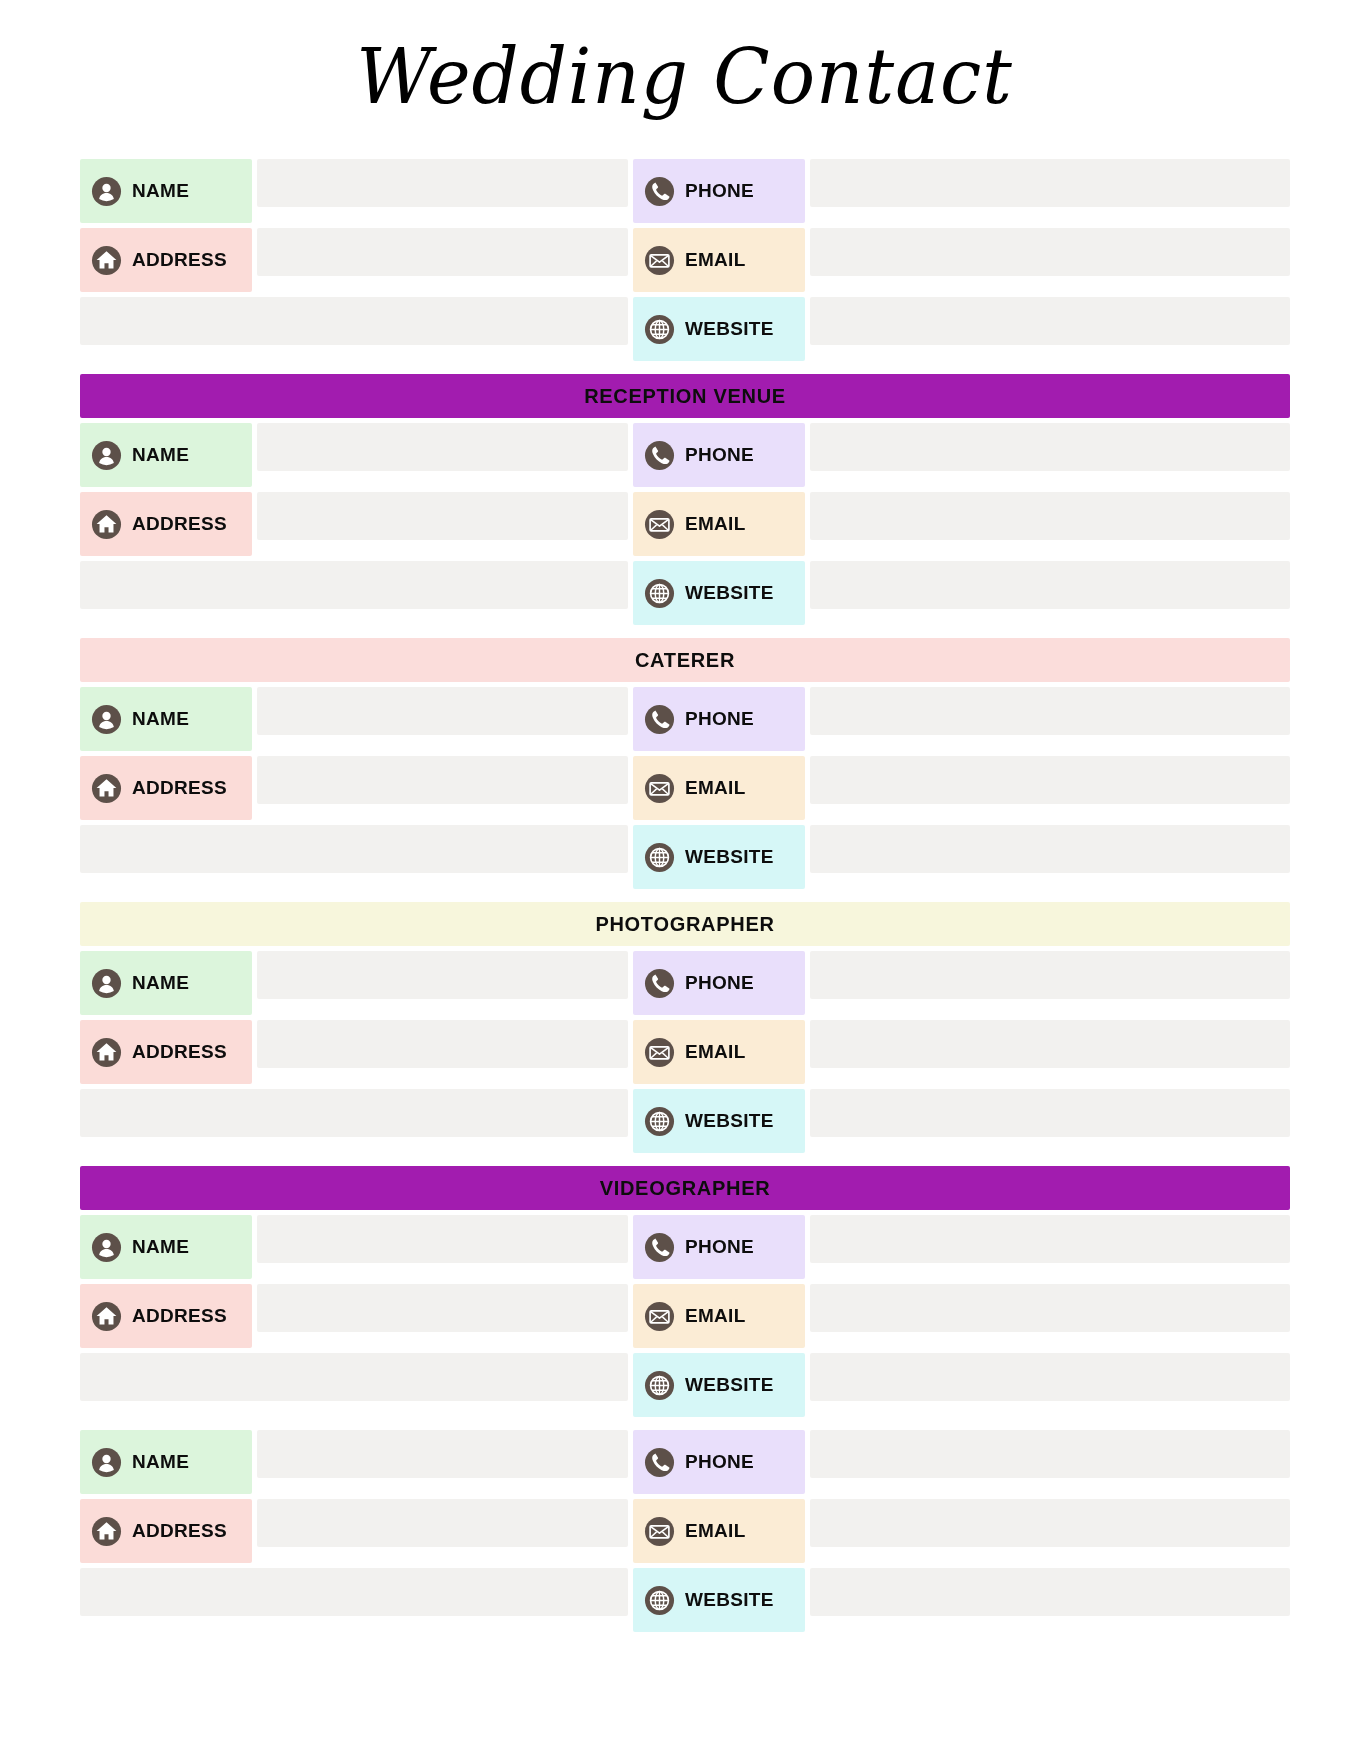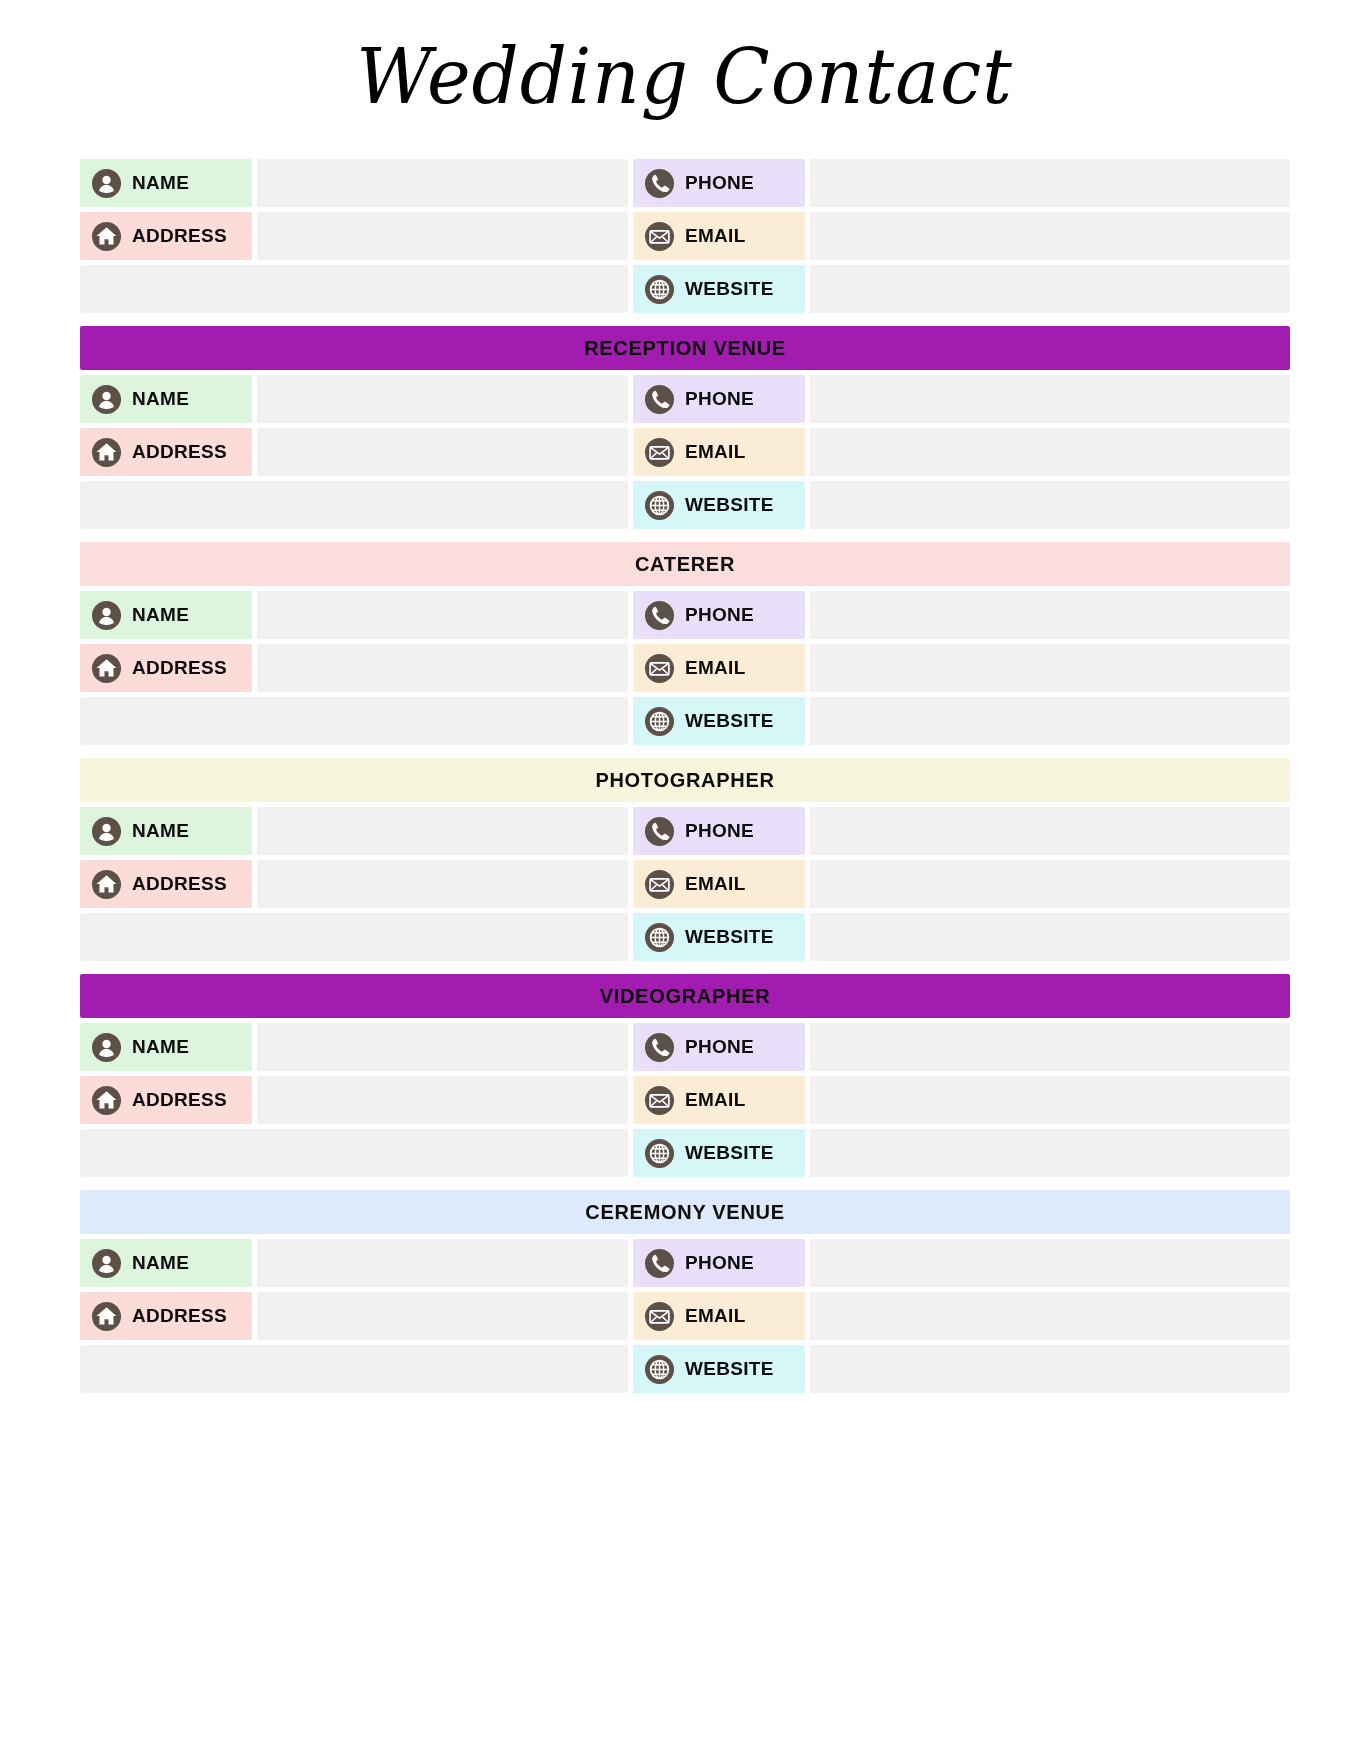--- a/index.html
+++ b/index.html
@@ -66,21 +66,21 @@
   
   .row {
     display: flex;
     gap: 5px;
     margin-top: 5px;
   }
 
   .cell-label {
     width: 172px;
     flex: 0 0 172px;
-    height: 48px;
+    height: 64px;
     display: flex;
     align-items: center;
     gap: 10px;
     padding-left: 11px;
     border-radius: 2px;
   }
 
   .cell-input {
     flex: 1 1 auto;
     height: 48px;
@@ -468,23 +468,20 @@
                 <ellipse cx="16" cy="16" rx="4.4" ry="9.2" fill="none" stroke="#fff" stroke-width="1.5"></ellipse>
                 <path d="M6.8 16h18.4M8.3 11.2h15.4M8.3 20.8h15.4M16 6.8v18.4" fill="none" stroke="#fff" stroke-width="1.5"></path>
               </svg>
               <span class="label-text">WEBSITE</span>
             </div>
             <div class="cell-input"></div>
           </div>
         </div>
       </div>
       <div class="section">
-        <div class="section-header" style="background:#dee9fb">
-          <span class="section-header-text">CEREMONY VENUE</span>
-        </div>
         <div class="row">
           <div class="half half-left">
             <div class="cell-label" style="background:#dcf5dc">
               <svg class="icon" viewBox="0 0 32 32">
                 <circle cx="16" cy="16" r="15" fill="#5d5049"></circle>
                 <circle cx="16" cy="12.4" r="4.3" fill="#fff"></circle>
                 <path d="M16 17.6c-4.1 0-7 2.6-7.6 6.2a15 15 0 0 0 15.2 0c-.6-3.6-3.5-6.2-7.6-6.2z" fill="#fff"></path>
               </svg>
               <span class="label-text">NAME</span>
             </div>

